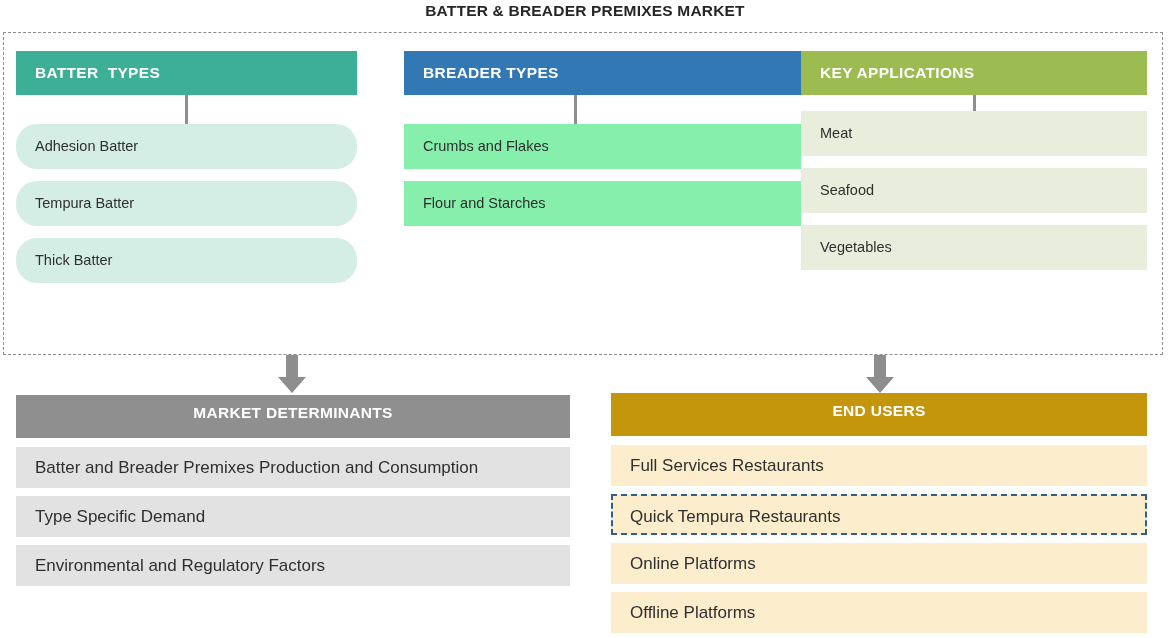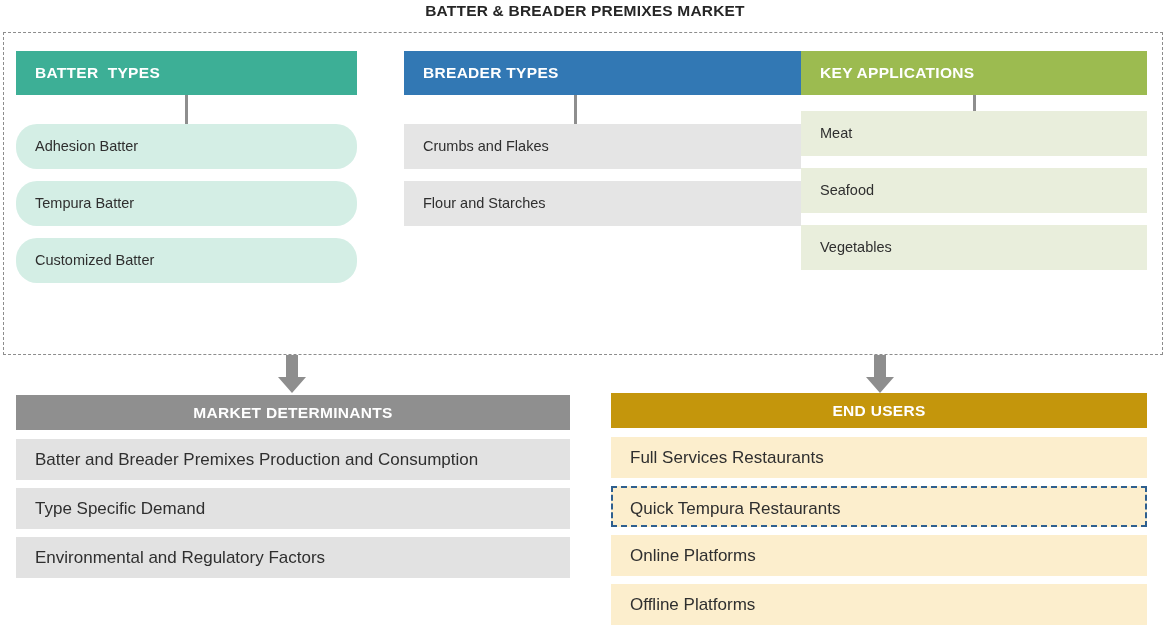--- a/index.html
+++ b/index.html
@@ -86,21 +86,21 @@
   
   #col-batter            { left: 16px;  width: 341px; }
   #col-batter .col-header{ background: #3daf96; }
   #col-batter .item      { background: #d4eee5; border-radius: 21px; }
   #col-batter .connector { left: 169px; top: 44px; }
   #col-batter .col-items { top: 73px; }
 
   
   #col-breader            { left: 404px; width: 397px; }
   #col-breader .col-header{ background: #3278b4; }
-  #col-breader .item      { background: #e5e5e5; }
+  #col-breader .item      { background: #86efac; }
   #col-breader .connector { left: 170px; top: 44px; }
   #col-breader .col-items { top: 73px; }
 
   
   #col-apps            { left: 801px; width: 346px; }
   #col-apps .col-header{ background: #9cbb50; }
   #col-apps .item      { background: #e9eedc; }
   #col-apps .connector { left: 172px; top: 44px; }
   #col-apps .col-items { top: 60px; }
 
@@ -110,21 +110,21 @@
     width: 38px;
     height: 40px;
   }
   .arrow svg { display: block; }
   #arrow-determinants { left: 273px; top: 355px; }
   #arrow-endusers     { left: 861px; top: 355px; }
 
   
   .panel { position: absolute; }
   .panel-header {
-    height: 35px;
+    height: 43px;
     line-height: 35px;
     text-align: center;
     color: #ffffff;
     font-size: 15.5px;
     font-weight: bold;
     letter-spacing: 0.3px;
   }
   .panel-items { margin-top: 9px; }
   .panel-item {
     height: 41px;
@@ -158,21 +158,21 @@
   <div class="chart-title">BATTER &amp; BREADER PREMIXES MARKET</div>
 
   <div class="dashed-group"></div>
 
   <div class="column" id="col-batter">
     <div class="col-header">BATTER  TYPES</div>
     <div class="connector"></div>
     <div class="col-items">
       <div class="item">Adhesion Batter</div>
       <div class="item">Tempura Batter</div>
-      <div class="item">Customized Batter</div>
+      <div class="item">Thick Batter</div>
     </div>
   </div>
 
   <div class="column" id="col-breader">
     <div class="col-header">BREADER TYPES</div>
     <div class="connector"></div>
     <div class="col-items">
       <div class="item">Crumbs and Flakes</div>
       <div class="item">Flour and Starches</div>
     </div>

